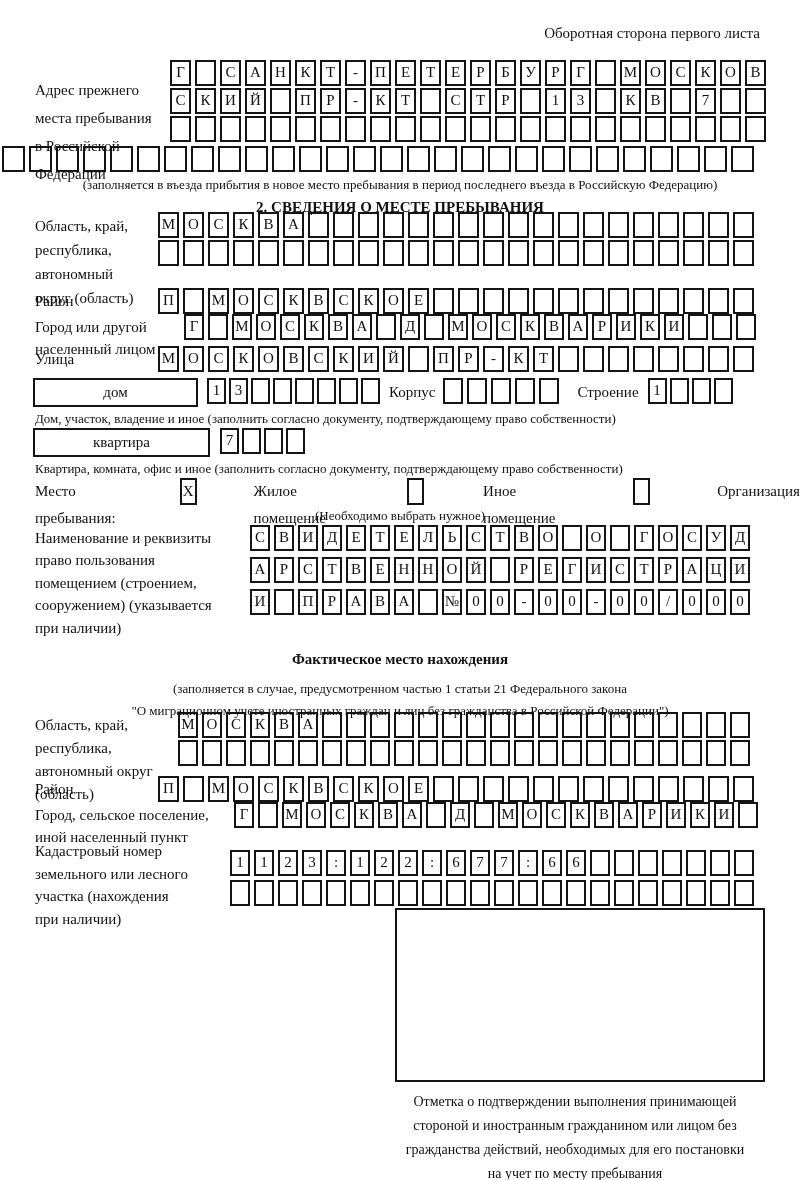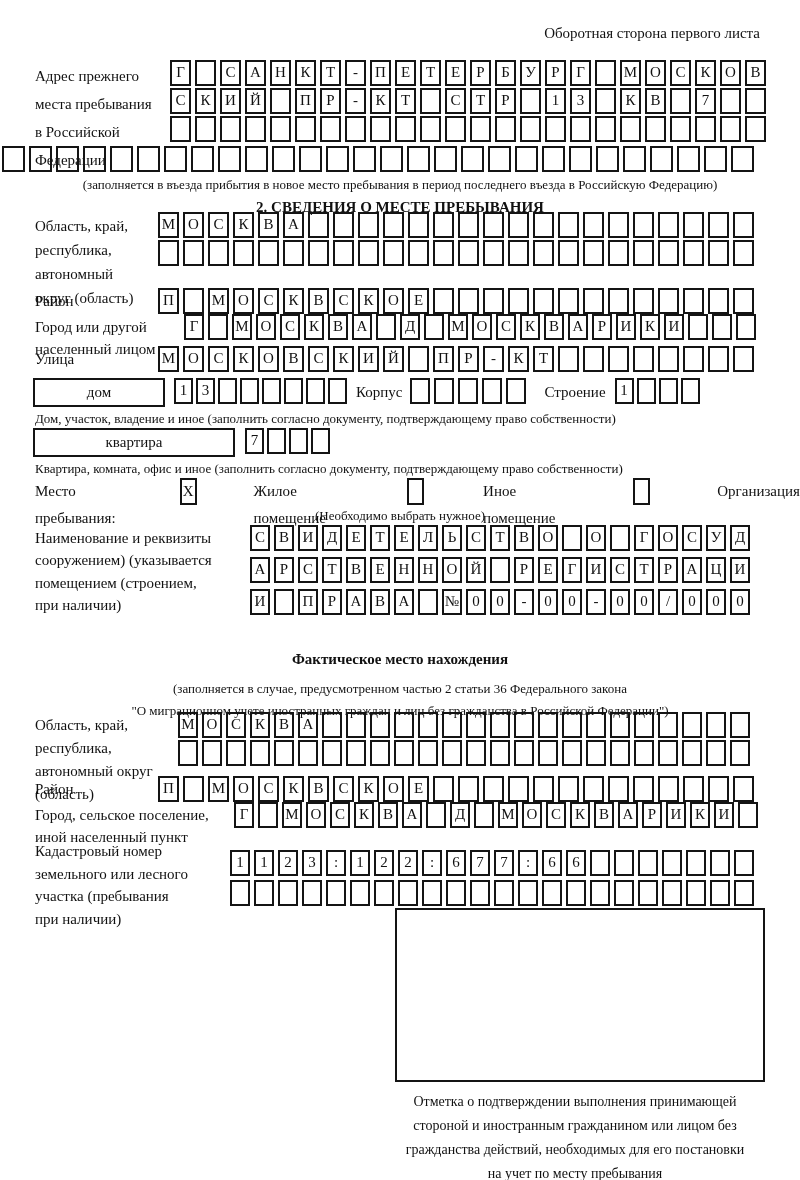--- a/index.html
+++ b/index.html
@@ -34,21 +34,21 @@
     text-align:center; font-size:15px; line-height:23px; vertical-align:top;
   }
   .flexrow { display:flex; align-items:flex-start; }
   .stamp-box { border:2px solid #141414; background:#fff; }
 </style>
 </head>
 <body>
 
 <div class="abs lbl" style="top:22px; right:40px;">Оборотная сторона первого листа</div>
 
-<div class="abs lbl" style="top:62px; left:35px; line-height:28px;">
+<div class="abs lbl" style="top:76px; left:35px; line-height:28px;">
     <div>Адрес прежнего</div>
     <div>места пребывания</div>
     <div>в Российской</div>
     <div>Федерации</div>
   </div>
 <div class="abs cells" style="top:60px; left:170px;"><span class="cell">Г</span><span class="cell"></span><span class="cell">С</span><span class="cell">А</span><span class="cell">Н</span><span class="cell">К</span><span class="cell">Т</span><span class="cell">-</span><span class="cell">П</span><span class="cell">Е</span><span class="cell">Т</span><span class="cell">Е</span><span class="cell">Р</span><span class="cell">Б</span><span class="cell">У</span><span class="cell">Р</span><span class="cell">Г</span><span class="cell"></span><span class="cell">М</span><span class="cell">О</span><span class="cell">С</span><span class="cell">К</span><span class="cell">О</span><span class="cell">В</span></div>
 <div class="abs cells" style="top:88px; left:170px;"><span class="cell">С</span><span class="cell">К</span><span class="cell">И</span><span class="cell">Й</span><span class="cell"></span><span class="cell">П</span><span class="cell">Р</span><span class="cell">-</span><span class="cell">К</span><span class="cell">Т</span><span class="cell"></span><span class="cell">С</span><span class="cell">Т</span><span class="cell">Р</span><span class="cell"></span><span class="cell">1</span><span class="cell">3</span><span class="cell"></span><span class="cell">К</span><span class="cell">В</span><span class="cell"></span><span class="cell">7</span><span class="cell"></span><span class="cell"></span></div>
 <div class="abs cells" style="top:116px; left:170px;"><span class="cell"></span><span class="cell"></span><span class="cell"></span><span class="cell"></span><span class="cell"></span><span class="cell"></span><span class="cell"></span><span class="cell"></span><span class="cell"></span><span class="cell"></span><span class="cell"></span><span class="cell"></span><span class="cell"></span><span class="cell"></span><span class="cell"></span><span class="cell"></span><span class="cell"></span><span class="cell"></span><span class="cell"></span><span class="cell"></span><span class="cell"></span><span class="cell"></span><span class="cell"></span><span class="cell"></span></div>
 <div class="abs cells p27" style="top:146px; left:2px;"><span class="cell"></span><span class="cell"></span><span class="cell"></span><span class="cell"></span><span class="cell"></span><span class="cell"></span><span class="cell"></span><span class="cell"></span><span class="cell"></span><span class="cell"></span><span class="cell"></span><span class="cell"></span><span class="cell"></span><span class="cell"></span><span class="cell"></span><span class="cell"></span><span class="cell"></span><span class="cell"></span><span class="cell"></span><span class="cell"></span><span class="cell"></span><span class="cell"></span><span class="cell"></span><span class="cell"></span><span class="cell"></span><span class="cell"></span><span class="cell"></span><span class="cell"></span></div>
 <div class="abs note center" style="top:177px;">(заполняется в въезда прибытия в новое место пребывания в период последнего въезда в Российскую Федерацию)</div>
@@ -70,59 +70,60 @@
 <div class="abs lbl" style="top:316px; left:35px; line-height:22px;">
     <div>Город или другой</div>
     <div>населенный лицом</div>
   </div>
 <div class="abs cells p24" style="top:314px; left:184px;"><span class="cell">Г</span><span class="cell"></span><span class="cell">М</span><span class="cell">О</span><span class="cell">С</span><span class="cell">К</span><span class="cell">В</span><span class="cell">А</span><span class="cell"></span><span class="cell">Д</span><span class="cell"></span><span class="cell">М</span><span class="cell">О</span><span class="cell">С</span><span class="cell">К</span><span class="cell">В</span><span class="cell">А</span><span class="cell">Р</span><span class="cell">И</span><span class="cell">К</span><span class="cell">И</span><span class="cell"></span><span class="cell"></span><span class="cell"></span></div>
 
 <div class="abs lbl" style="top:348px; left:35px;">Улица</div>
 <div class="abs cells" style="top:346px; left:158px;"><span class="cell">М</span><span class="cell">О</span><span class="cell">С</span><span class="cell">К</span><span class="cell">О</span><span class="cell">В</span><span class="cell">С</span><span class="cell">К</span><span class="cell">И</span><span class="cell">Й</span><span class="cell"></span><span class="cell">П</span><span class="cell">Р</span><span class="cell">-</span><span class="cell">К</span><span class="cell">Т</span><span class="cell"></span><span class="cell"></span><span class="cell"></span><span class="cell"></span><span class="cell"></span><span class="cell"></span><span class="cell"></span><span class="cell"></span></div>
 
 <div class="abs flexrow" style="top:378px; left:33px;">
-  <span class="wbox" style="width:132px;">дом</span>
+  <span class="wbox" style="width:165px;">дом</span>
   <span class="cells p22" style="margin-left:9px;"><span class="cell">1</span><span class="cell">3</span><span class="cell"></span><span class="cell"></span><span class="cell"></span><span class="cell"></span><span class="cell"></span><span class="cell"></span></span>
   <span class="lbl" style="margin-left:6px; line-height:29px;">Корпус</span>
   <span class="cells p24" style="margin-left:8px;"><span class="cell"></span><span class="cell"></span><span class="cell"></span><span class="cell"></span><span class="cell"></span></span>
   <span class="lbl" style="margin-left:14px; line-height:29px;">Строение</span>
   <span class="cells p22" style="margin-left:9px;"><span class="cell">1</span><span class="cell"></span><span class="cell"></span><span class="cell"></span></span>
 </div>
 <div class="abs note" style="top:411px; left:35px;">Дом, участок, владение и иное (заполнить согласно документу, подтверждающему право собственности)</div>
 
 <div class="abs flexrow" style="top:428px; left:33px;">
-  <span class="wbox" style="width:202px;">квартира</span>
+  <span class="wbox" style="width:177px;">квартира</span>
   <span class="cells p22" style="margin-left:10px;"><span class="cell">7</span><span class="cell"></span><span class="cell"></span><span class="cell"></span></span>
 </div>
 <div class="abs note" style="top:461px; left:35px;">Квартира, комната, офис и иное (заполнить согласно документу, подтверждающему право собственности)</div>
 
 <div class="abs flexrow" style="top:478px; left:35px;gap:45px;">
   <span class="lbl" style="line-height:27px;">Место пребывания:</span>
   <span class="chk" style="margin-left:9px;">X</span>
   <span class="lbl" style="margin-left:12px; line-height:27px;">Жилое помещение</span>
   <span class="chk" style="margin-left:22px;"></span>
   <span class="lbl" style="margin-left:14px; line-height:27px;">Иное помещение</span>
   <span class="chk" style="margin-left:26px;"></span>
   <span class="lbl" style="margin-left:22px; line-height:27px;">Организация</span>
 </div>
 <div class="abs note center" style="top:508px;">(Необходимо выбрать нужное)</div>
 
 <div class="abs lbl" style="top:527px; left:35px; line-height:22.4px;">
     <div>Наименование и реквизиты</div>
+    <div>право пользования</div>
+    <div>помещением (строением,</div>
     <div>сооружением) (указывается</div>
-    <div>помещением (строением,</div>
     <div>при наличии)</div>
   </div>
 <div class="abs cells p24" style="top:525px; left:250px;"><span class="cell">С</span><span class="cell">В</span><span class="cell">И</span><span class="cell">Д</span><span class="cell">Е</span><span class="cell">Т</span><span class="cell">Е</span><span class="cell">Л</span><span class="cell">Ь</span><span class="cell">С</span><span class="cell">Т</span><span class="cell">В</span><span class="cell">О</span><span class="cell"></span><span class="cell">О</span><span class="cell"></span><span class="cell">Г</span><span class="cell">О</span><span class="cell">С</span><span class="cell">У</span><span class="cell">Д</span></div>
 <div class="abs cells p24" style="top:557px; left:250px;"><span class="cell">А</span><span class="cell">Р</span><span class="cell">С</span><span class="cell">Т</span><span class="cell">В</span><span class="cell">Е</span><span class="cell">Н</span><span class="cell">Н</span><span class="cell">О</span><span class="cell">Й</span><span class="cell"></span><span class="cell">Р</span><span class="cell">Е</span><span class="cell">Г</span><span class="cell">И</span><span class="cell">С</span><span class="cell">Т</span><span class="cell">Р</span><span class="cell">А</span><span class="cell">Ц</span><span class="cell">И</span></div>
 <div class="abs cells p24" style="top:589px; left:250px;"><span class="cell">И</span><span class="cell"></span><span class="cell">П</span><span class="cell">Р</span><span class="cell">А</span><span class="cell">В</span><span class="cell">А</span><span class="cell"></span><span class="cell">№</span><span class="cell">0</span><span class="cell">0</span><span class="cell">-</span><span class="cell">0</span><span class="cell">0</span><span class="cell">-</span><span class="cell">0</span><span class="cell">0</span><span class="cell">/</span><span class="cell">0</span><span class="cell">0</span><span class="cell">0</span></div>
 
 <div class="abs lbl bold center" style="top:648px;">Фактическое место нахождения</div>
 <div class="abs note center" style="top:678px; line-height:22px;">
-    <div>(заполняется в случае, предусмотренном частью 2 статьи 36 Федерального закона</div>
+    <div>(заполняется в случае, предусмотренном частью 1 статьи 21 Федерального закона</div>
     <div>"О миграционном учете иностранных граждан и лиц без гражданства в Российской Федерации")</div>
   </div>
 
 <div class="abs lbl" style="top:714px; left:35px; line-height:23px;">
     <div>Область, край,</div>
     <div>республика,</div>
     <div>автономный округ</div>
     <div>(область)</div>
   </div>
 <div class="abs cells p24" style="top:712px; left:178px;"><span class="cell">М</span><span class="cell">О</span><span class="cell">С</span><span class="cell">К</span><span class="cell">В</span><span class="cell">А</span><span class="cell"></span><span class="cell"></span><span class="cell"></span><span class="cell"></span><span class="cell"></span><span class="cell"></span><span class="cell"></span><span class="cell"></span><span class="cell"></span><span class="cell"></span><span class="cell"></span><span class="cell"></span><span class="cell"></span><span class="cell"></span><span class="cell"></span><span class="cell"></span><span class="cell"></span><span class="cell"></span></div>
@@ -133,21 +134,21 @@
 
 <div class="abs lbl" style="top:804px; left:35px; line-height:22px;">
     <div>Город, сельское поселение,</div>
     <div>иной населенный пункт</div>
   </div>
 <div class="abs cells p24" style="top:802px; left:234px;"><span class="cell">Г</span><span class="cell"></span><span class="cell">М</span><span class="cell">О</span><span class="cell">С</span><span class="cell">К</span><span class="cell">В</span><span class="cell">А</span><span class="cell"></span><span class="cell">Д</span><span class="cell"></span><span class="cell">М</span><span class="cell">О</span><span class="cell">С</span><span class="cell">К</span><span class="cell">В</span><span class="cell">А</span><span class="cell">Р</span><span class="cell">И</span><span class="cell">К</span><span class="cell">И</span><span class="cell"></span></div>
 
 <div class="abs lbl" style="top:840px; left:35px; line-height:22.5px;">
     <div>Кадастровый номер</div>
     <div>земельного или лесного</div>
-    <div>участка (пребывания</div>
+    <div>участка (нахождения</div>
     <div>при наличии)</div>
   </div>
 <div class="abs cells p24" style="top:850px; left:230px;"><span class="cell">1</span><span class="cell">1</span><span class="cell">2</span><span class="cell">3</span><span class="cell">:</span><span class="cell">1</span><span class="cell">2</span><span class="cell">2</span><span class="cell">:</span><span class="cell">6</span><span class="cell">7</span><span class="cell">7</span><span class="cell">:</span><span class="cell">6</span><span class="cell">6</span><span class="cell"></span><span class="cell"></span><span class="cell"></span><span class="cell"></span><span class="cell"></span><span class="cell"></span><span class="cell"></span></div>
 <div class="abs cells p24" style="top:880px; left:230px;"><span class="cell"></span><span class="cell"></span><span class="cell"></span><span class="cell"></span><span class="cell"></span><span class="cell"></span><span class="cell"></span><span class="cell"></span><span class="cell"></span><span class="cell"></span><span class="cell"></span><span class="cell"></span><span class="cell"></span><span class="cell"></span><span class="cell"></span><span class="cell"></span><span class="cell"></span><span class="cell"></span><span class="cell"></span><span class="cell"></span><span class="cell"></span><span class="cell"></span></div>
 
 <div class="abs stamp-box" style="top:908px; left:395px; width:370px; height:174px;"></div>
 <div class="abs note" style="top:1090px; left:360px; width:430px; text-align:center; font-size:14px; line-height:24px;">
     <div>Отметка о подтверждении выполнения принимающей</div>
     <div>стороной и иностранным гражданином или лицом без</div>
     <div>гражданства действий, необходимых для его постановки</div>

